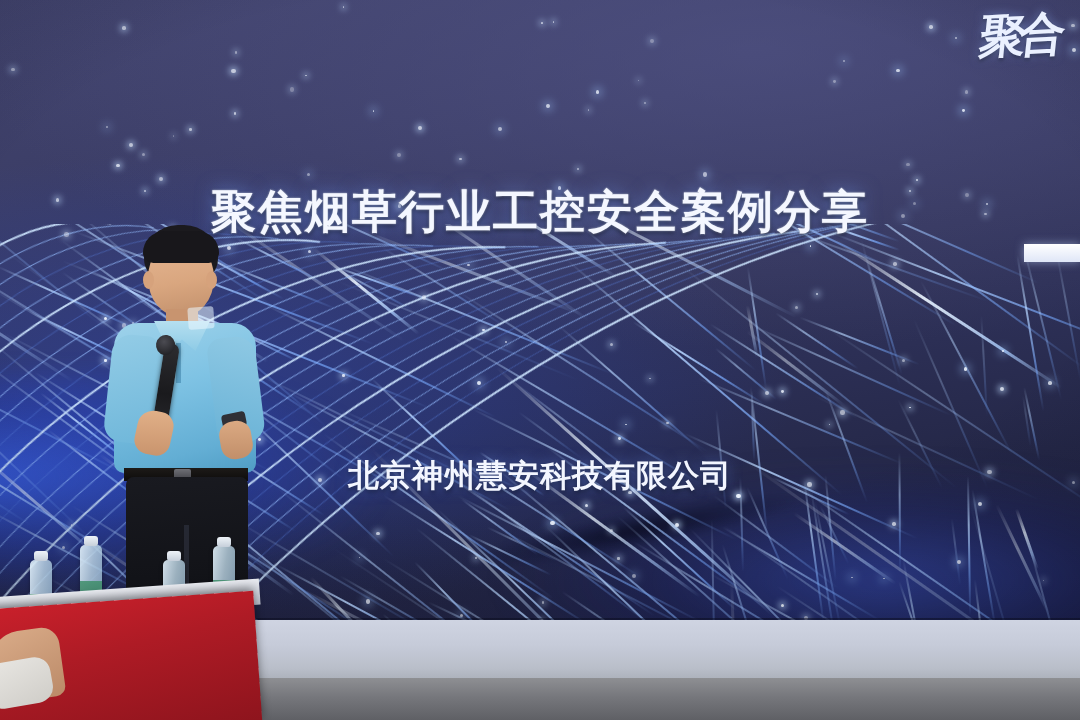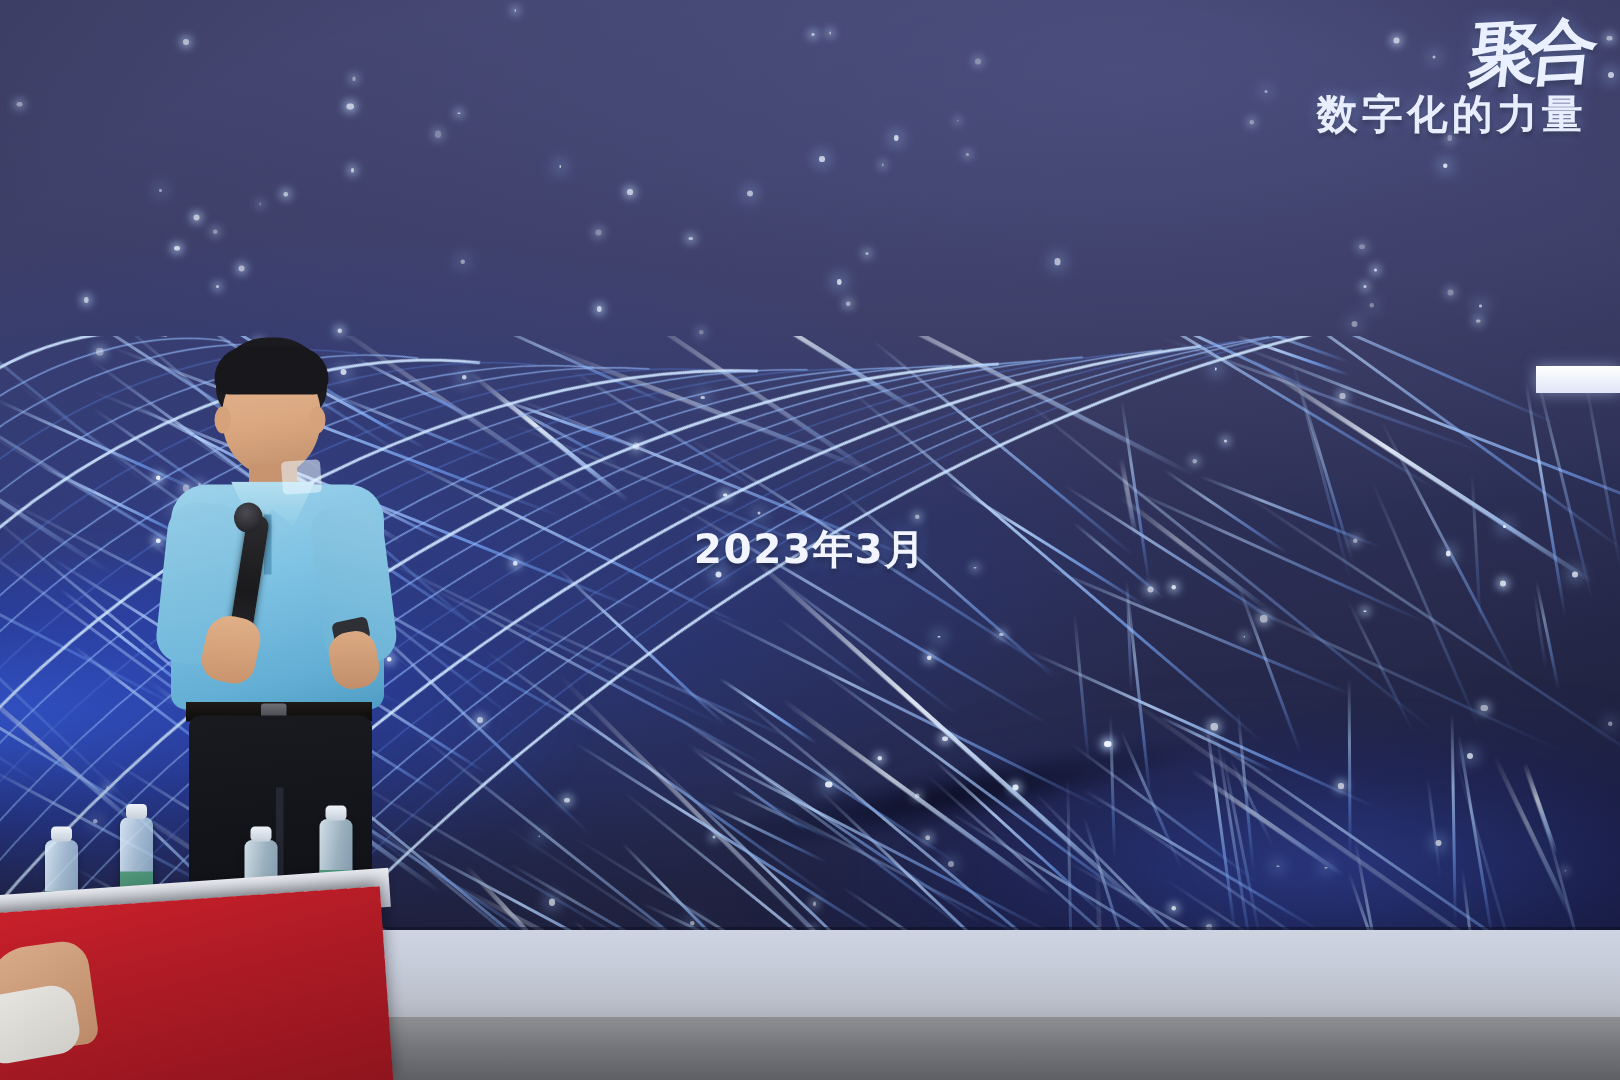--- a/index.html
+++ b/index.html
@@ -561,26 +561,26 @@
         <div class="particle" style="left:50.19%;top:96.66%;width:2.4px;height:2.4px;opacity:0.63;"></div>
         <div class="particle" style="left:57.21%;top:70.33%;width:2.8px;height:2.8px;opacity:0.89;"></div>
         <div class="particle soft" style="left:16.07%;top:50.91%;width:2.3px;height:2.3px;opacity:0.96;"></div>
         <div class="particle soft" style="left:57.90%;top:68.12%;width:1.2px;height:1.2px;opacity:0.78;"></div>
       </div>
     <div class="screen-vignette"></div>
 
 
     <div class="ev-logo">
       <div class="ev-mark cjk">聚合</div>
-      <div class="ev-sub cjk">数字化的力量</div>
     </div>
 
     <div class="white-bar"></div>
 
-    <div class="slide-date cjk">2023年3月</div>
+    <div class="slide-title cjk">聚焦烟草行业工控安全案例分享</div>
+    <div class="slide-company cjk">北京神州慧安科技有限公司</div>
   </div>
 
   <div class="floor-shadow"></div>
   <div class="floor-band"></div>
   <div class="floor-dark"></div>
 
   <div class="speaker">
     <div class="sp-hair"></div>
     <div class="sp-head"></div>
     <div class="sp-fringe"></div>

